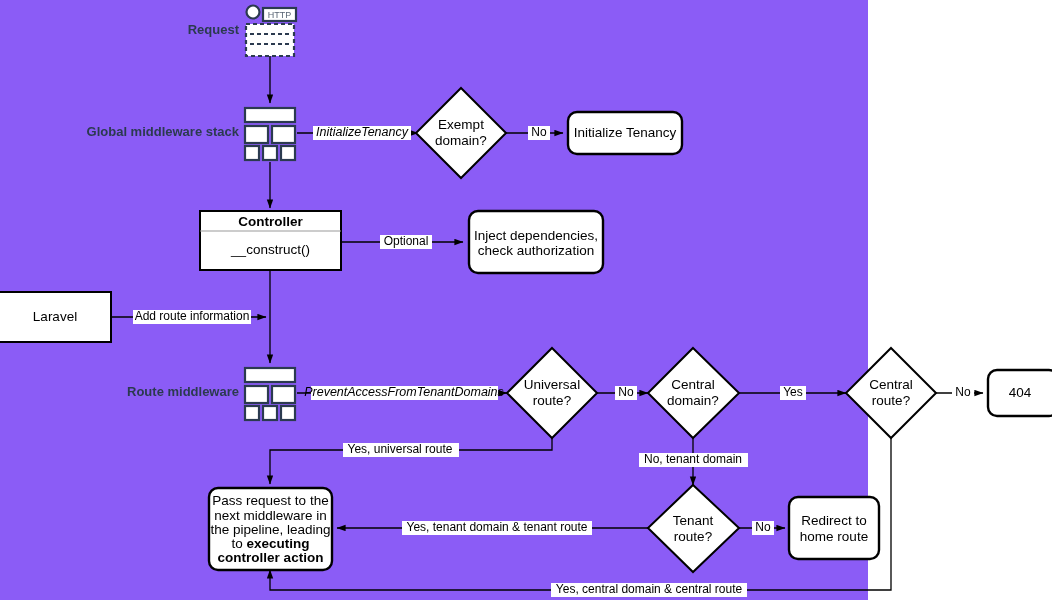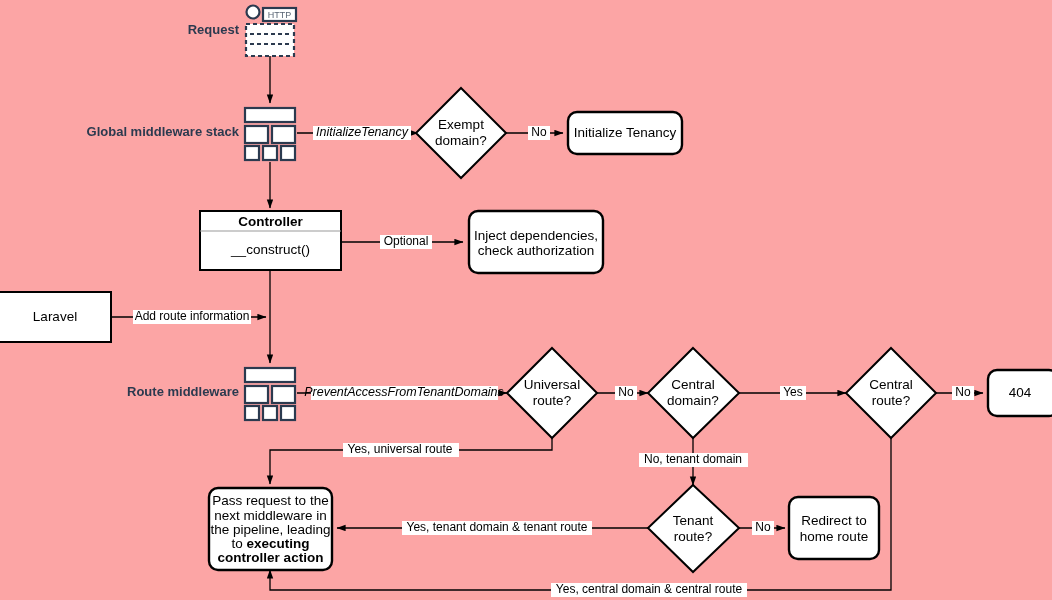--- a/index.html
+++ b/index.html
@@ -8,23 +8,23 @@
     background: #ffffff;
   }
   body {
     width: 1052px;
     height: 600px;
     overflow: hidden;
     font-family: "Liberation Sans", sans-serif;
   }
   #canvas {
     position: relative;
-    width: 1052px;
+    width: 868px;
     height: 600px;
-    background: #fca5a5;
+    background: #8b5cf6;
     text-decoration: underline;
   }
   svg#diagram {
     position: absolute;
     top: 0;
     left: 0;
     width: 1052px;
     height: 600px;
   }
   .shape-stroke {

